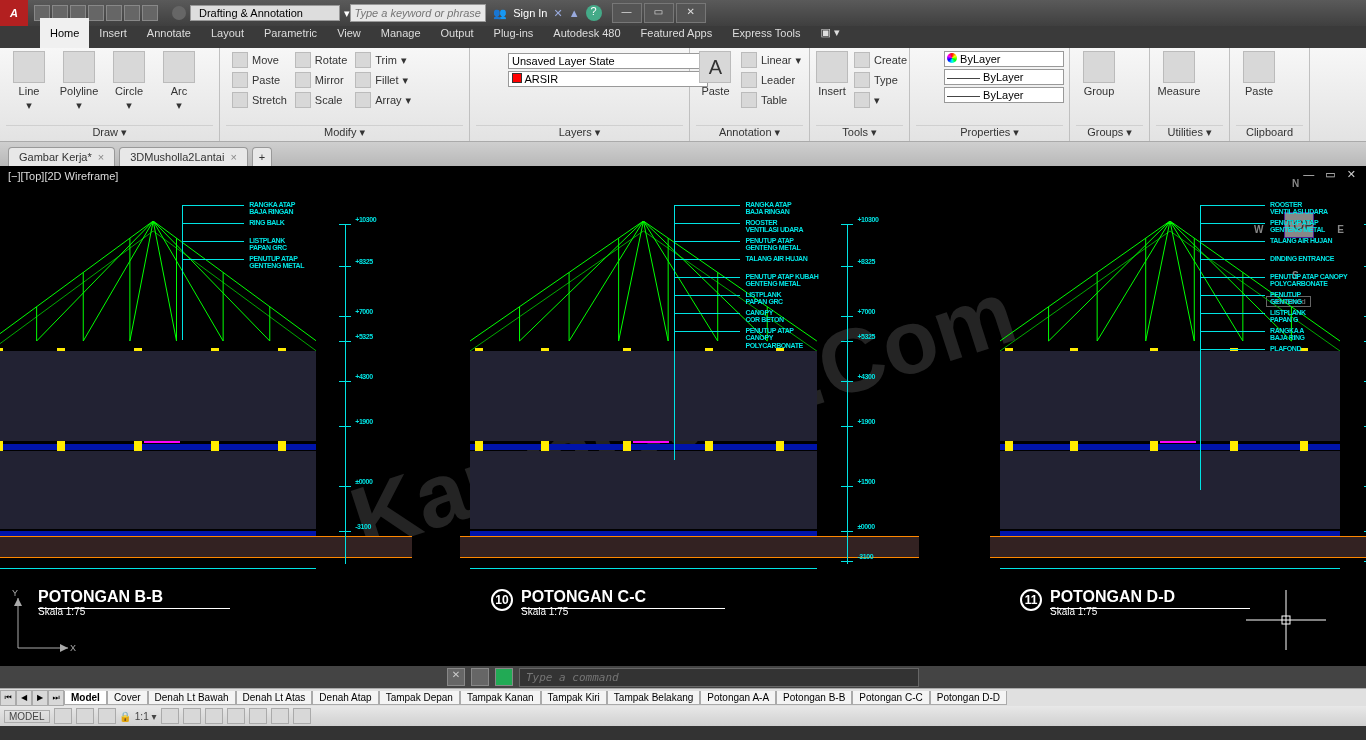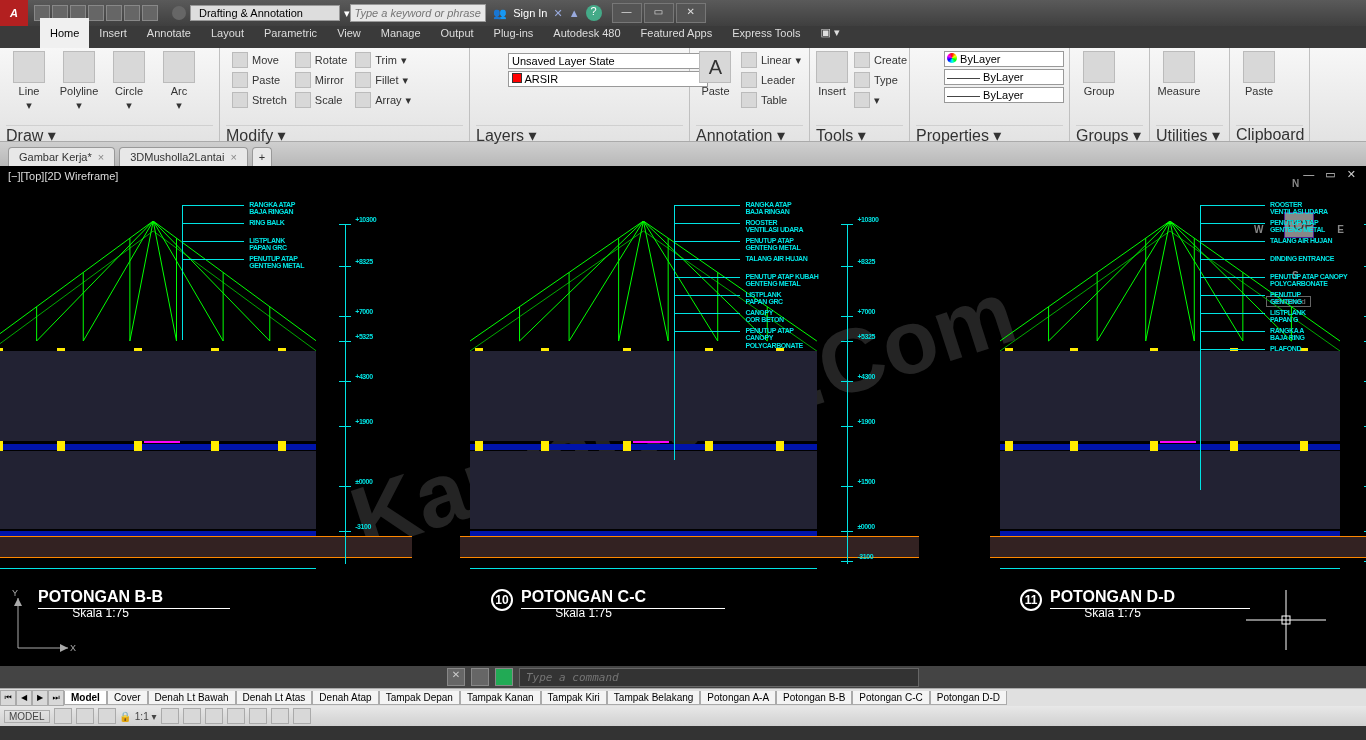--- a/index.html
+++ b/index.html
@@ -20,21 +20,21 @@
 
 
 .ribbon-tabs { height:22px; background:#3a3a3a; display:flex; align-items:flex-end; padding-left:40px; font-size:11px; color:#ddd; }
 .rtab { padding:9px 10px; cursor:pointer; }
 .rtab.active { background:#f0f0f0; color:#000; }
 
 
 .ribbon { height:94px; background:linear-gradient(#f7f7f7,#e3e3e3); border-bottom:1px solid #aaa; display:flex; }
 .panel { border-right:1px solid #c0c0c0; padding:3px 6px 0 6px; display:flex; flex-direction:column; justify-content:space-between; }
 .panel-body { display:flex; gap:4px; align-items:flex-start; }
-.panel-label { height:16px; text-align:left; font-size:16px; color:#333; border-top:1px solid #d0d0d0; }
+.panel-label { height:16px; text-align:center; font-size:11px; color:#333; border-top:1px solid #d0d0d0; }
 .bigbtn { display:flex; flex-direction:column; align-items:center; width:46px; font-size:11px; color:#333; gap:2px; cursor:pointer; }
 .bigbtn .ic { width:32px; height:32px; background:#d8d8d8; border:1px solid #bbb; }
 .smbtn { display:flex; align-items:center; gap:4px; font-size:11px; color:#333; padding:1px 2px; cursor:pointer; white-space:nowrap; }
 .smbtn .si { width:16px; height:16px; background:#d8d8d8; border:1px solid #bbb; flex-shrink:0; }
 .col { display:flex; flex-direction:column; gap:2px; }
 .layer-sel { width:200px; font-size:11px; background:#fff; border:1px solid #999; padding:1px 3px; }
 .prop-sel { width:120px; font-size:11px; background:#fff; border:1px solid #999; padding:1px 2px; }
 
 
 .doctabs { height:24px; background:linear-gradient(#cfcfcf,#b8b8b8); display:flex; align-items:flex-end; padding-left:8px; font-size:11px; }
@@ -54,21 +54,21 @@
 .building { position:absolute; }
 .floor { position:absolute; background:#0014aa; height:6px; }
 .col-y { position:absolute; width:8px; background:#ffeb00; }
 .railing { position:absolute; background:#f0f; }
 .beam-dg { position:absolute; background:#223; }
 .hatch { position:absolute; background:#322; border-top:1px solid #f80; border-bottom:1px solid #f80; }
 .note { position:absolute; color:#00e3e3; font-size:7px; font-weight:bold; line-height:1.05; letter-spacing:-0.4px; }
 .dim-l { position:absolute; background:#00e3e3; width:1px; }
 .dim-h { position:absolute; background:#00e3e3; height:1px; }
 .title { position:absolute; color:#fff; font-size:16px; font-weight:bold; }
-.title .sub { font-size:12px; font-weight:normal; display:block;text-align:center; }
+.title .sub { font-size:10px; font-weight:normal; display:block; }
 .title-rule { position:absolute; height:1px; background:#fff; }
 .num { position:absolute; width:22px; height:22px; border:2px solid #fff; border-radius:50%; color:#fff; font-size:12px; text-align:center; line-height:18px; font-weight:bold; }
 .lead { position:absolute; background:#00e3e3; height:1px; }
 .lead-v { position:absolute; background:#00e3e3; width:1px; }
 
 
 .cmd { height:22px; background:#444; display:flex; align-items:center; padding:0 6px; gap:6px; }
 .cmd .cb { width:18px; height:18px; background:#666; border:1px solid #888; }
 .cmd input { flex:0 0 400px; background:#333; border:1px solid #666; color:#aaa; font-size:11px; font-style:italic; padding:2px 6px; font-family:Consolas,monospace; }
 

